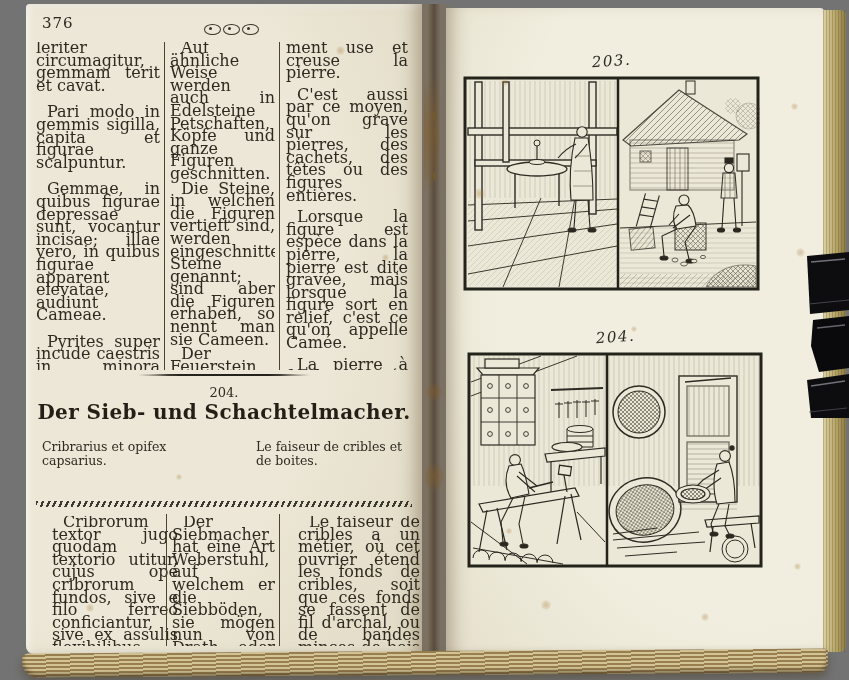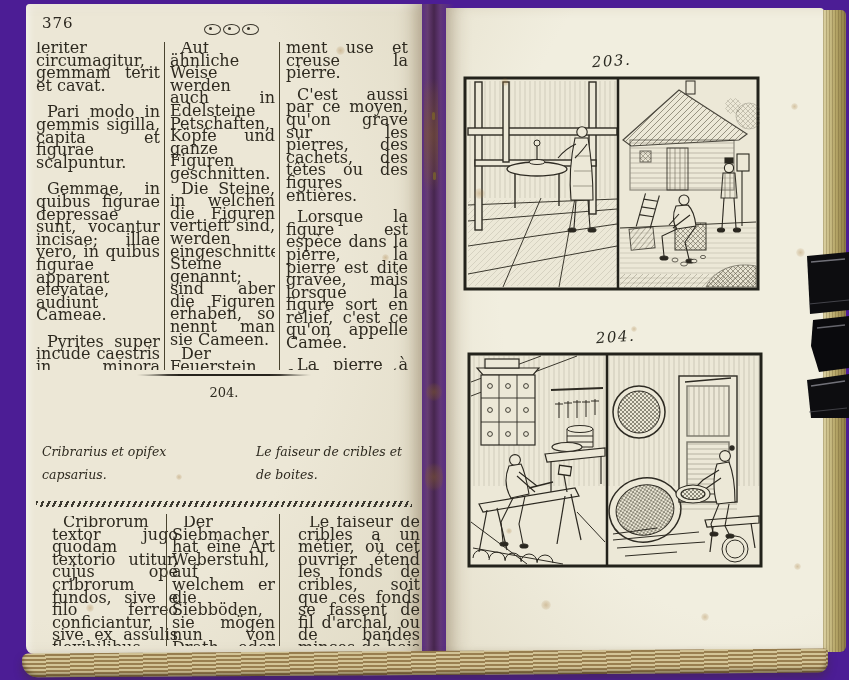--- a/index.html
+++ b/index.html
@@ -1,16 +1,16 @@
 <!DOCTYPE html>
 <html><head>
 <meta charset="utf-8">
 <style>
   html,body{margin:0;padding:0;background:#f6f5f1;}
-  #stage{position:relative;width:849px;height:680px;background:#4c1d95;overflow:hidden;
+  #stage{position:relative;width:849px;height:680px;background:#737373;overflow:hidden;
          font-family:"DejaVu Serif", serif;color:#2e2a20;}
   
   .page{position:absolute;}
   #left-page{left:26px;top:4px;width:396px;height:650px;border-radius:4px 0 0 8px;
     background:radial-gradient(120% 100% at 12% 40%, #ece7d6 55%, #ded8c2 100%);
     box-shadow:inset -16px 0 20px -12px rgba(95,72,38,.5), inset 2px 2px 8px rgba(255,255,255,.6);}
   #right-page{left:446px;top:8px;width:378px;height:646px;border-radius:0 4px 8px 0;
     background:radial-gradient(120% 100% at 80% 40%, #f1eedf 55%, #e2dcc7 100%);
     box-shadow:inset 16px 0 20px -12px rgba(95,72,38,.45);}
   #gutter{position:absolute;left:414px;top:4px;width:40px;height:652px;
@@ -42,21 +42,21 @@
   .col.ger p{margin-bottom:2px;}
   .col.fr p{margin-bottom:9px;}
   .col.lat p{margin-bottom:14px;}
   .col.single p{margin-bottom:0;}
   #hr-taper{position:absolute;left:110px;top:370px;width:176px;height:2.4px;
     background:linear-gradient(90deg, transparent 0, #26231c 18%, #26231c 82%, transparent 100%);
     border-radius:50%;}
   #sec-num{position:absolute;left:0;top:381px;width:396px;text-align:center;font-size:13px;}
   #sec-title{position:absolute;left:0;top:396px;width:396px;text-align:center;font-size:20px;
     font-weight:bold;letter-spacing:.4px;color:#241f16;}
-  .subtitle{position:absolute;top:436px;font-style:italic;font-size:12.5px;line-height:23px;}
+  .subtitle{position:absolute;top:436px;font-size:12.5px;line-height:14px;}
   #sub-lat{left:16px;width:152px;}
   #sub-fr{left:230px;width:152px;}
   #wavy{position:absolute;left:10px;top:497px;width:376px;height:6px;opacity:.92;
     background:repeating-linear-gradient(115deg,#2c2920 0 2.2px,transparent 2.2px 5.6px);}
   
   .plate-label{position:absolute;width:297px;text-align:center;font-style:italic;font-size:15px;
     letter-spacing:1.5px;color:#2b2a22;transform:rotate(-4deg);}
   .engraving{position:absolute;}
   
   .fox{position:absolute;border-radius:50%;
@@ -95,20 +95,21 @@
     <div class="col fr" style="left:260px;top:38px;width:122px;height:328px;">
       <p class="cont">ment use et creuse la pierre.</p>
       <p>C'est aussi par ce moyen, qu'on grave sur les pierres, des cachets, des têtes ou des figures entières.</p>
       <p>Lorsque la figure est espèce dans la pierre, la pierre est dite gravée, mais lorsque la figure sort en relief, c'est ce qu'on appelle Camée.</p>
       <p>La pierre à fusil est brisée sur l'enclume, en petits morceaux, avec une espèce de ciseau, et battue avec des marteaux particuliers et des petits cylindres d'acier.</p>
       <p>On humecte la pierre jusqu'à l'endroit où elle doit saillir.</p>
     </div>
 
     <div id="hr-taper"></div>
     <div id="sec-num">204.</div>
+    <div id="sec-title">Der Sieb- und Schachtelmacher.</div>
     <div id="sub-lat" class="subtitle">Cribrarius et opifex capsarius.</div>
     <div id="sub-fr" class="subtitle">Le faiseur de cribles et de boites.</div>
     <div id="wavy"></div>
 
     <div class="col lat single" style="left:26px;top:512px;width:126px;height:130px;">
       <p>Cribrorum textor jugo quodam textorio utitur, cujus ope cribrorum fundos, sive e filo ferreo conficiantur, sive ex assulis flexibilibus, distendit.</p>
     </div>
     <div class="rule-v" style="left:140px;top:510px;height:132px;"></div>
     <div class="col ger single" style="left:146px;top:512px;width:103px;height:130px;">
       <p>Der Siebmacher hat eine Art Weberstuhl, auf welchem er die Siebböden, sie mögen nun von Drath oder Schienen gemacht werden, aufspannt.</p>

